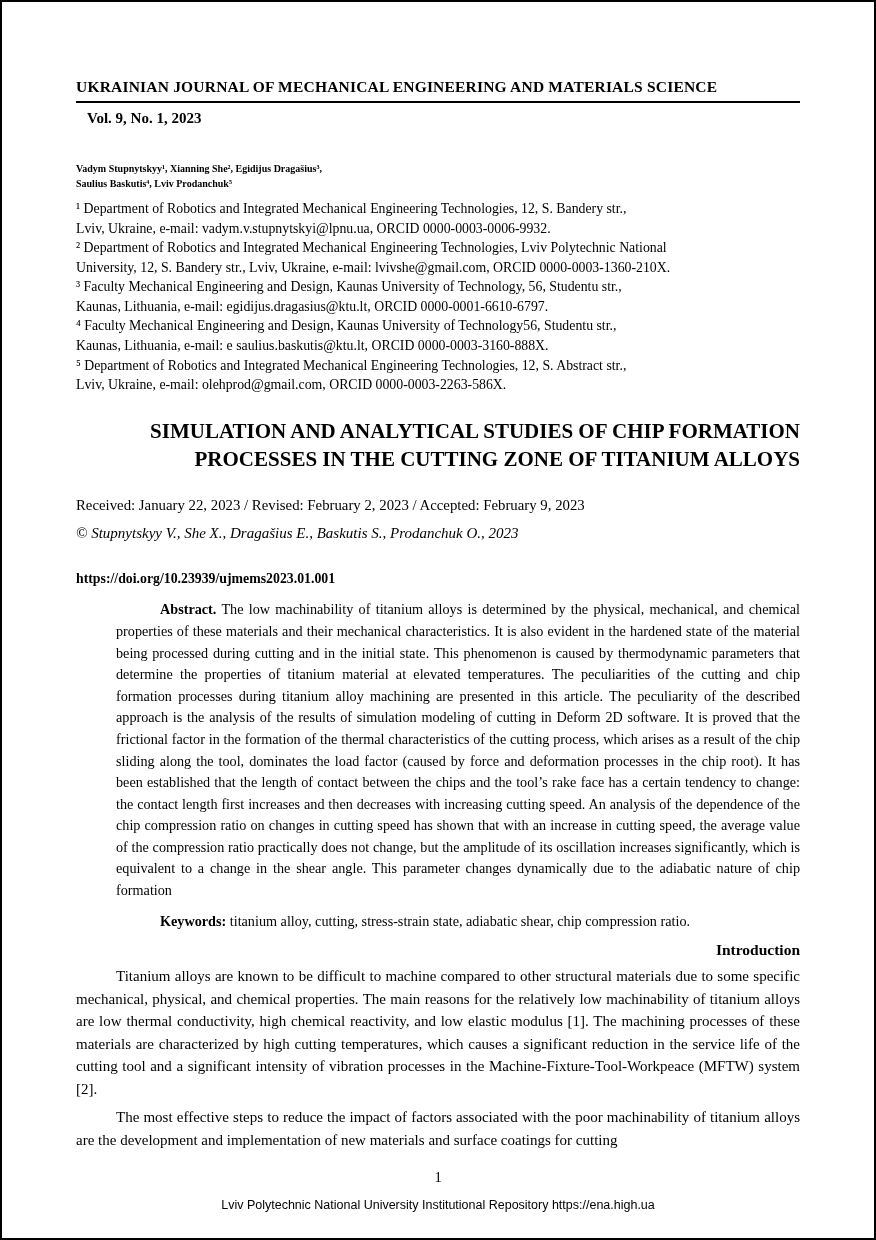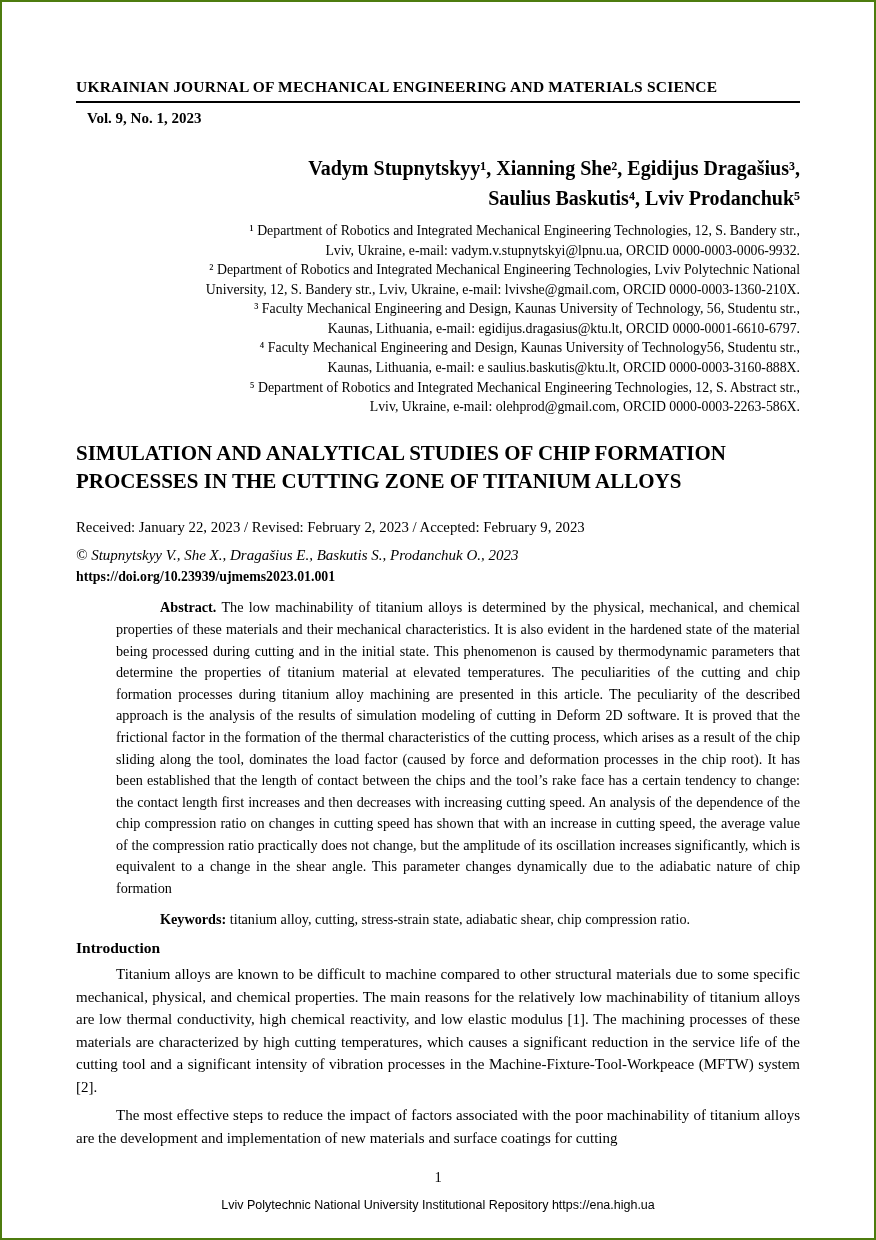--- a/index.html
+++ b/index.html
@@ -6,21 +6,21 @@
   html, body { background: #ffffff; }
   body {
     width: 876px;
     font-family: "Liberation Serif", serif;
     color: #000000;
   }
   .page {
     width: 876px;
     height: 1240px;
     background: #ffffff;
-    border: 2px solid #4d7c0f;
+    border: 2px solid #000000;
     padding: 76px 74px 26px 74px;
     display: flex;
     flex-direction: column;
     overflow: hidden;
   }
   
   .journal-name {
     font-weight: bold;
     font-size: 15.5px;
     letter-spacing: 0.2px;
@@ -28,73 +28,72 @@
     padding-bottom: 5px;
   }
   .journal-issue {
     font-weight: bold;
     font-size: 15px;
     margin-top: 7px;
     margin-left: 11px;
   }
   
   .authors {
-    margin-top: 26px;
-    text-align: right;
+    margin-top: 34px;
+    text-align: left;
     font-weight: bold;
-    font-size: 20px;
+    font-size: 10px;
     line-height: 1.5;
   }
   
   .affiliations {
     margin-top: 8px;
-    text-align: right;
     font-size: 13.8px;
     line-height: 1.42;
   }
   
   .title {
     margin-top: 22px;
-    text-align: left;
+    text-align: right;
     font-weight: bold;
     font-size: 21px;
     line-height: 1.35;
   }
   .dates {
     margin-top: 24px;
     font-size: 14.8px;
   }
   .copyright {
     margin-top: 11px;
     font-style: italic;
     font-size: 15px;
   }
   .doi {
-    margin-top: 5px;
+    margin-top: 29px;
     font-weight: bold;
     font-size: 13.8px;
   }
   
   .abstract {
     margin-top: 12px;
     margin-left: 40px;
     text-align: justify;
     font-size: 14.2px;
     line-height: 1.52;
   }
   .abstract p.abstract-para { text-indent: 44px; }
   .abstract .lead { font-weight: bold; }
   .keywords {
     margin-top: 9px;
     text-indent: 44px;
   }
   
   .section-heading {
     margin-top: 9px;
-    text-align: left;
+    text-align: right;
     font-weight: bold;
     font-size: 15.5px;
   }
   .body-para {
     margin-top: 6px;
     text-align: justify;
     font-size: 15px;
     line-height: 1.5;
     text-indent: 40px;
   }

